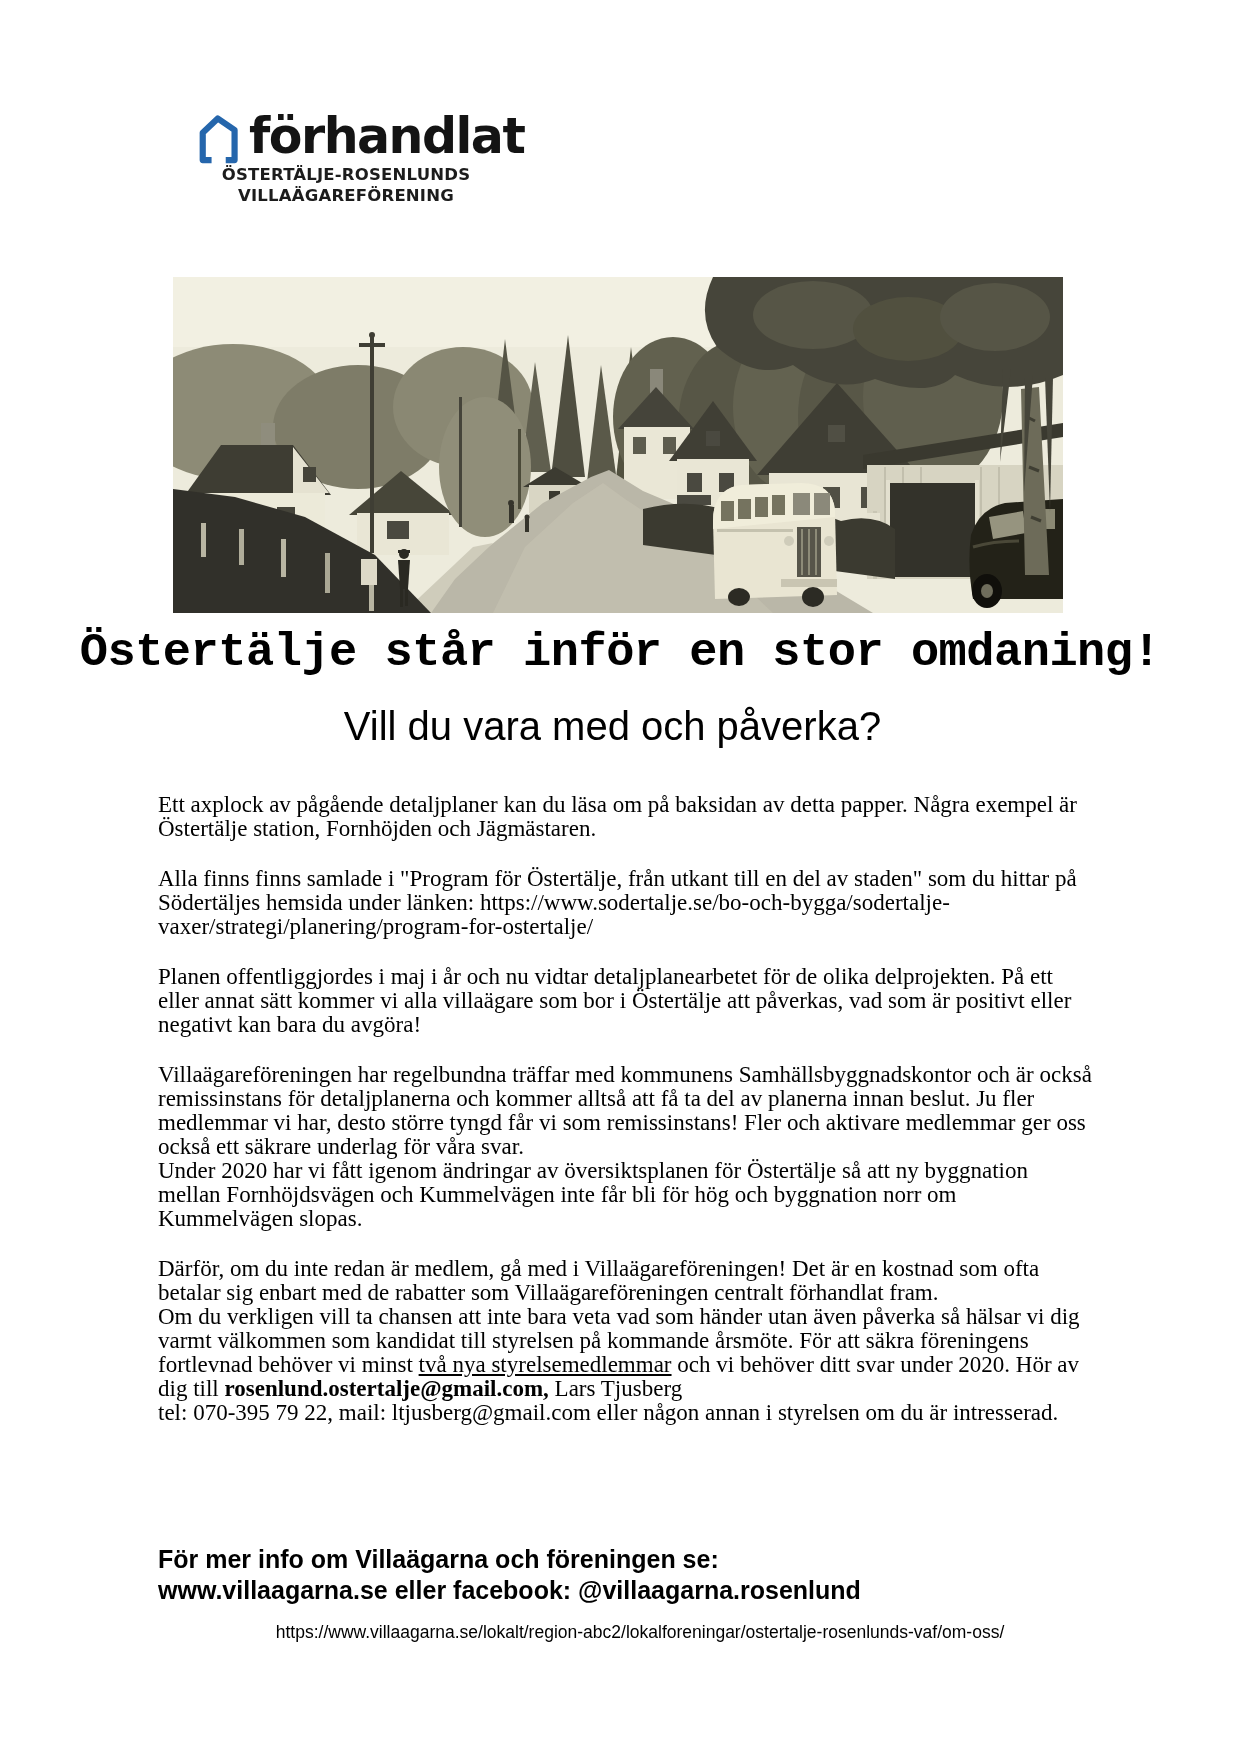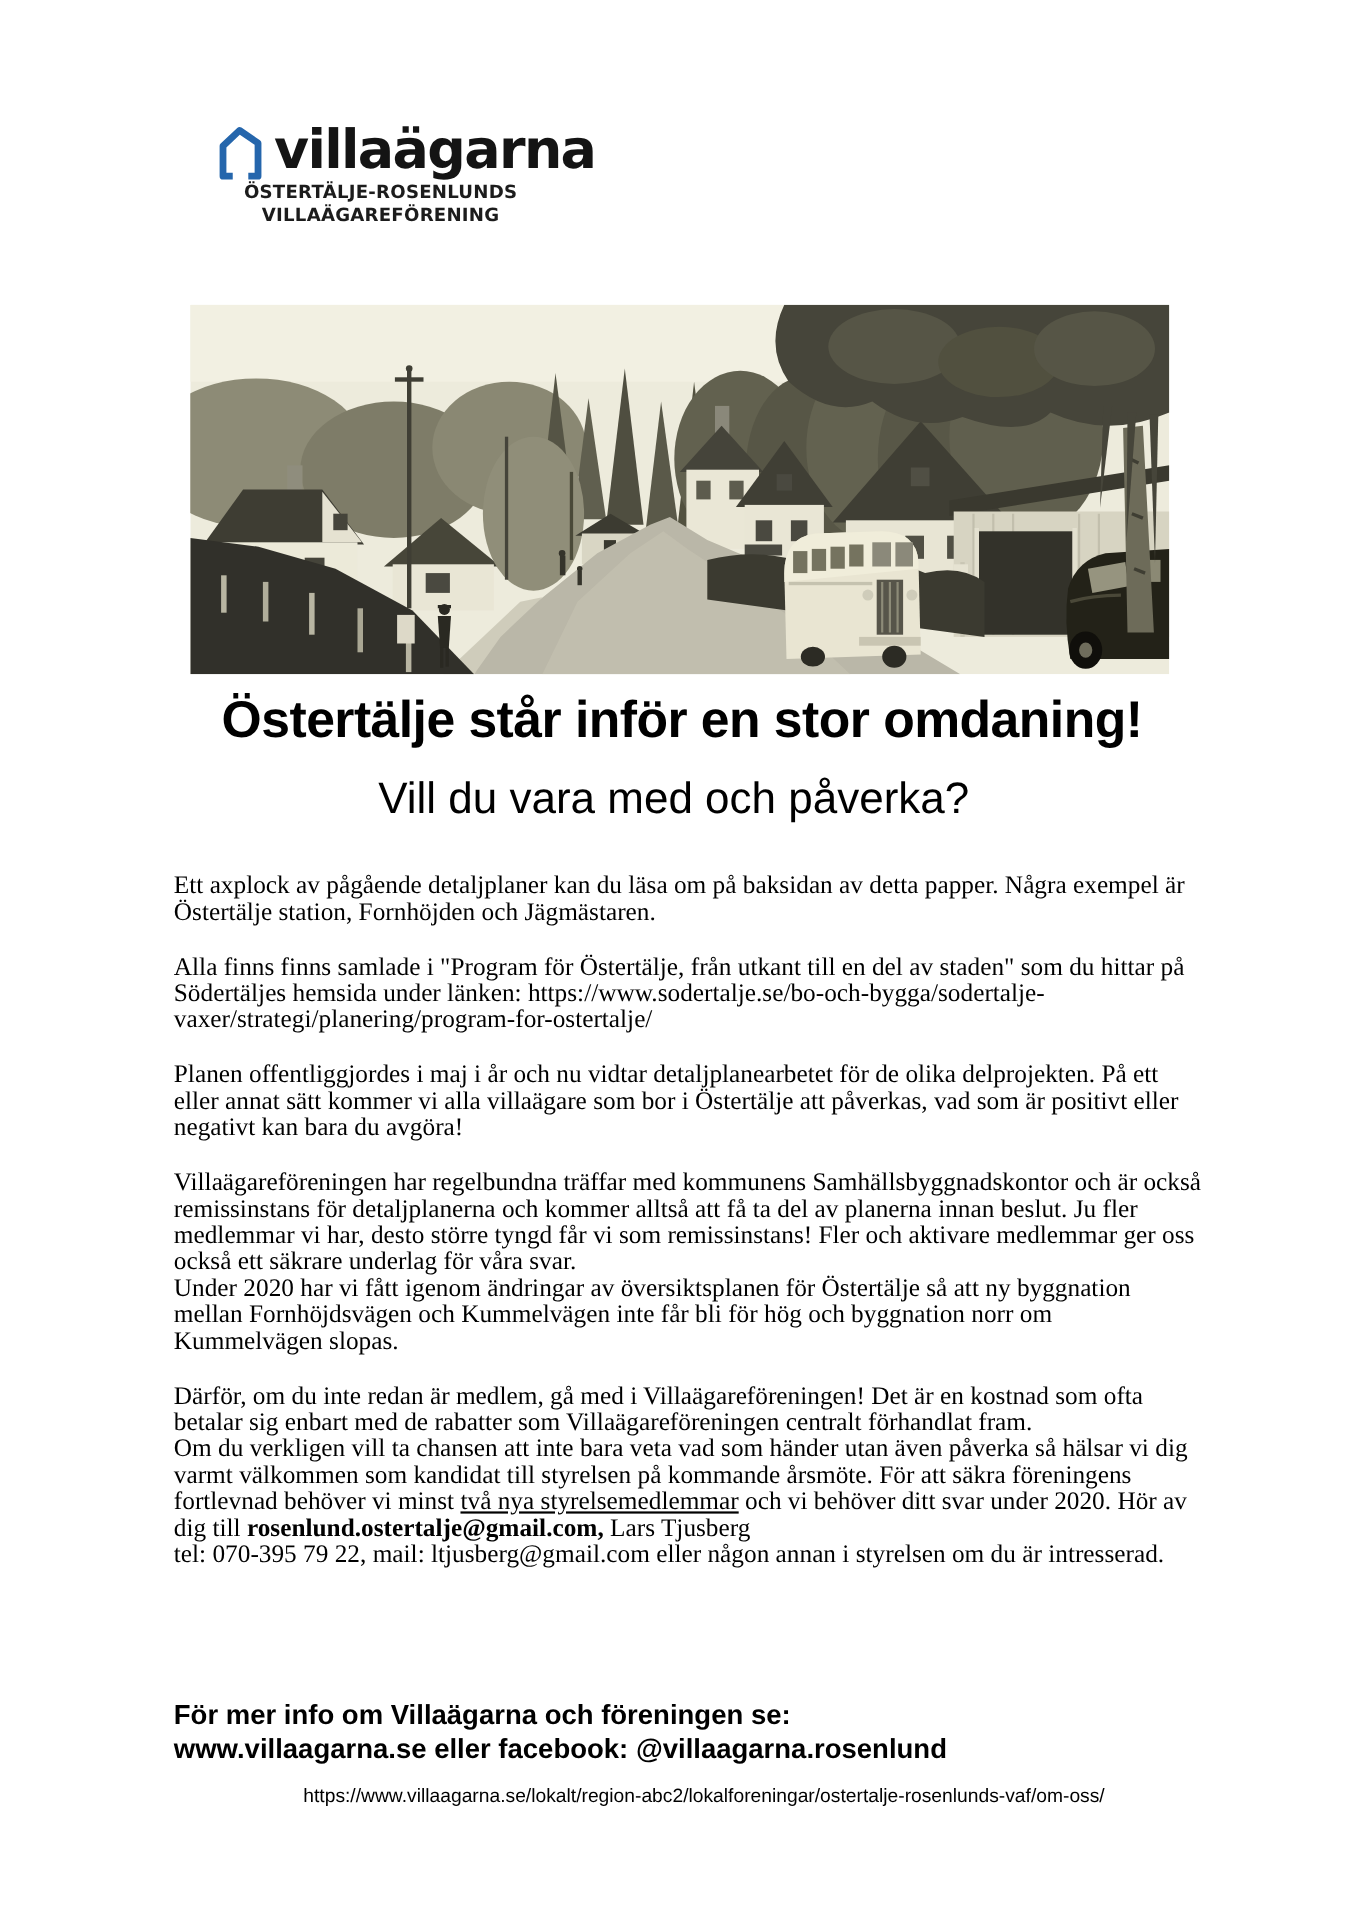--- a/index.html
+++ b/index.html
@@ -24,21 +24,21 @@
     margin-top:0;width:306px;text-align:center;
     font-family:"DejaVu Sans", sans-serif;font-weight:700;
     font-size:16.5px;line-height:21px;color:#1c1c1c;letter-spacing:.2px;
   }
   
   .photo{position:absolute;left:173px;top:277px;width:890px;height:336px;margin:0;}
   .photo svg{display:block;width:100%;height:100%;}
   
   .h1{
     position:absolute;left:0;right:0;top:626px;text-align:center;
-    font-family:Liberation Sans, sans-serif;font-weight:700;
+    font-family:Liberation Mono, monospace;font-weight:700;
     font-size:47px;letter-spacing:-.5px;color:#000;margin:0;
   }
   .h2{
     position:absolute;left:0;right:15px;top:704px;text-align:center;
     font-family:"Liberation Sans", sans-serif;font-weight:400;
     font-size:40px;color:#000;margin:0;
   }
   
   .body-text{
     position:absolute;left:158px;top:793px;width:934px;
@@ -59,21 +59,21 @@
 </head>
 <body>
 
 <div class="page">
 
   <header class="logo-block">
     <div class="logo-row">
       <svg class="logo-house" viewBox="0 0 52 58" aria-hidden="true">
         <polyline points="21,54 11,54 11,23 28,7 47,20 47,54 37,54" fill="none" stroke-width="7" stroke-linejoin="round" stroke-linecap="butt" stroke="#2566ac"></polyline>
       </svg>
-      <span class="logo-brand">villaägarna</span>
+      <span class="logo-brand">förhandlat</span>
     </div>
     <div class="logo-sub">
       <div>ÖSTERTÄLJE-ROSENLUNDS</div>
       <div>VILLAÄGAREFÖRENING</div>
     </div>
   </header>
 
   <figure class="photo">
     <svg viewBox="0 0 890 336" preserveAspectRatio="none" aria-hidden="true">
 

